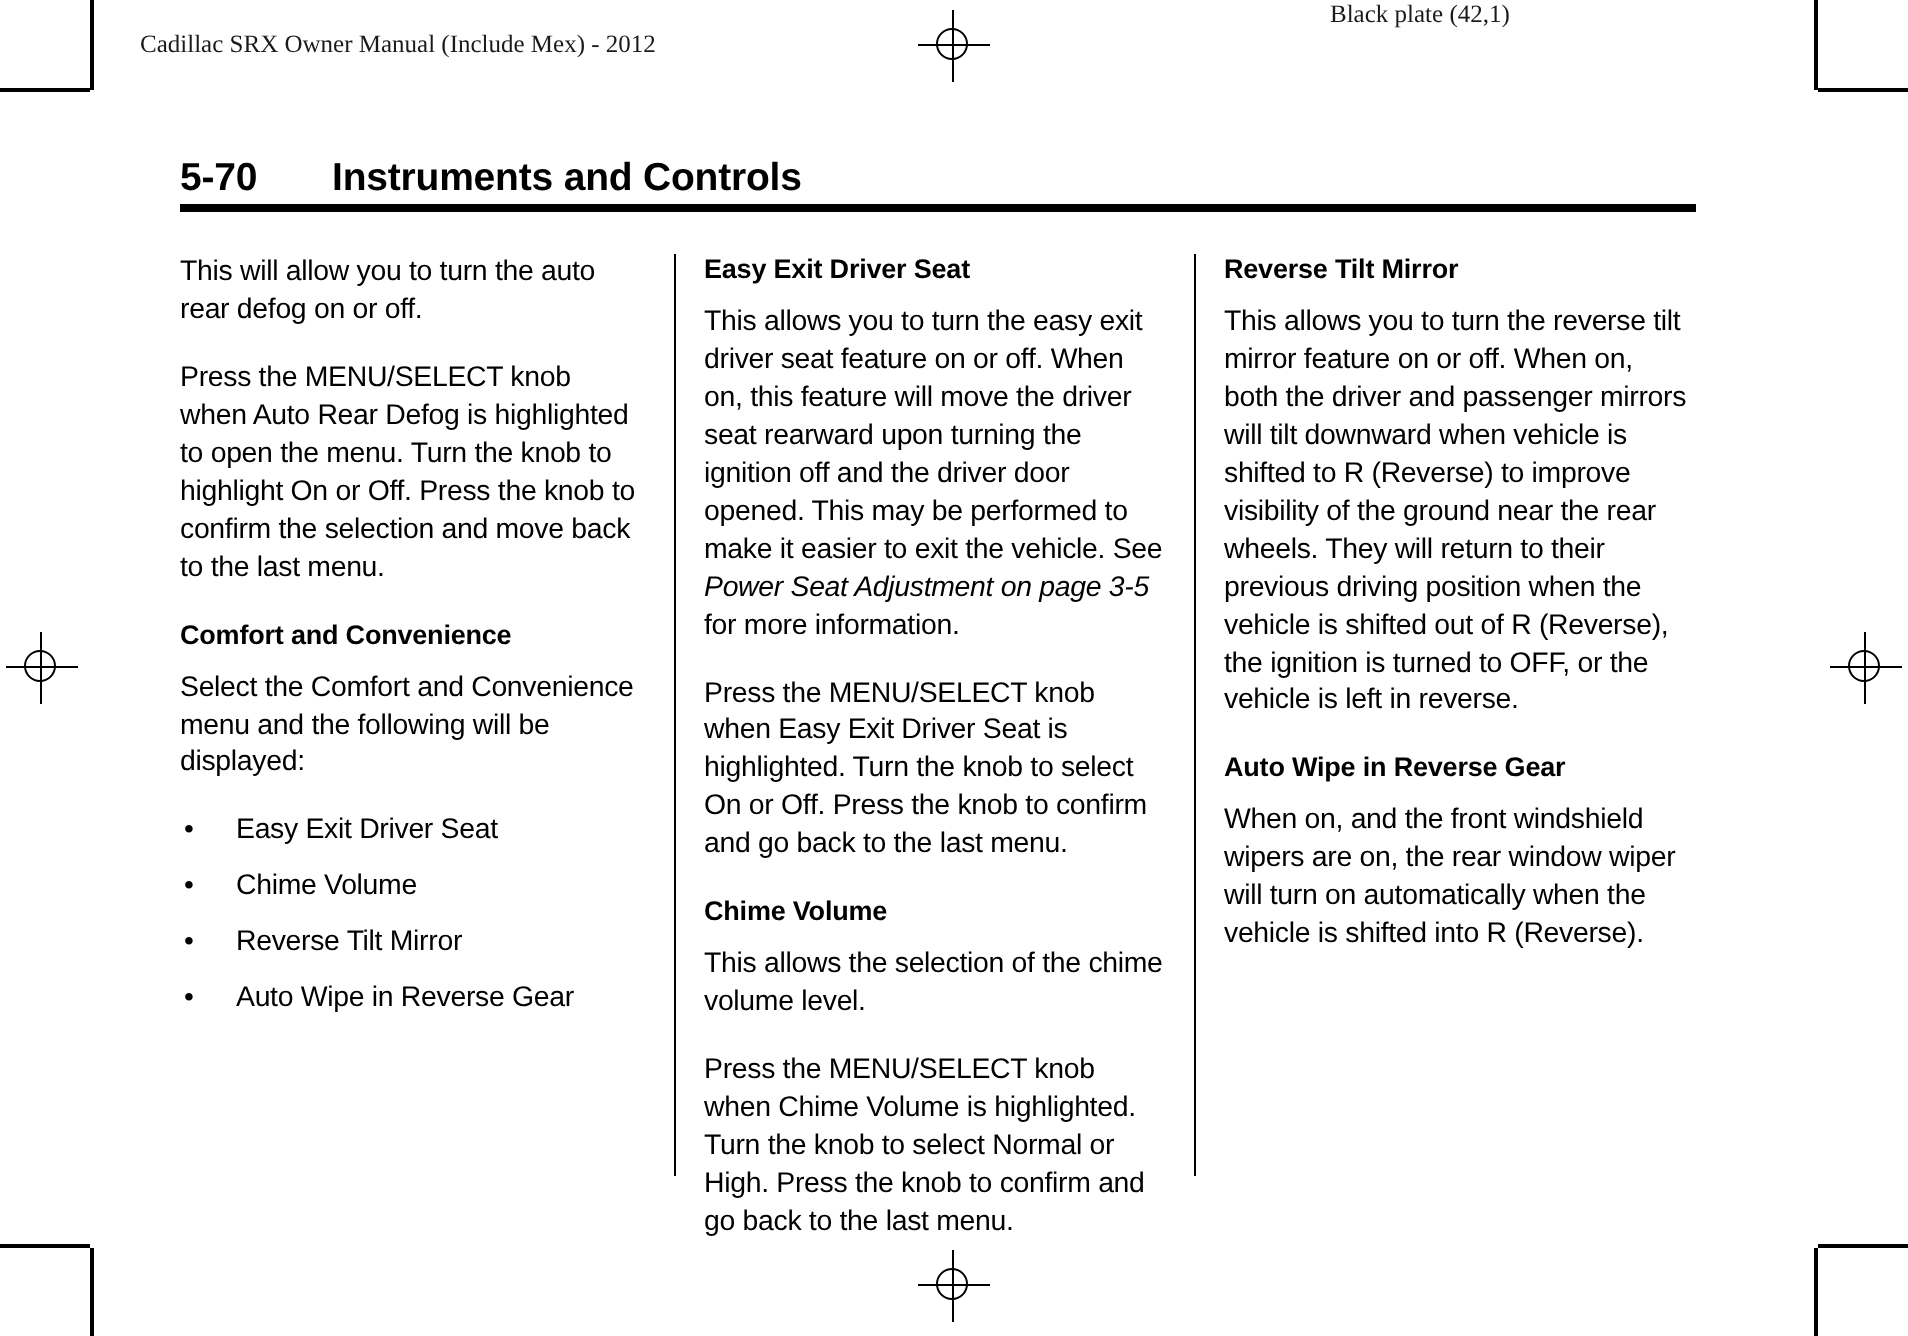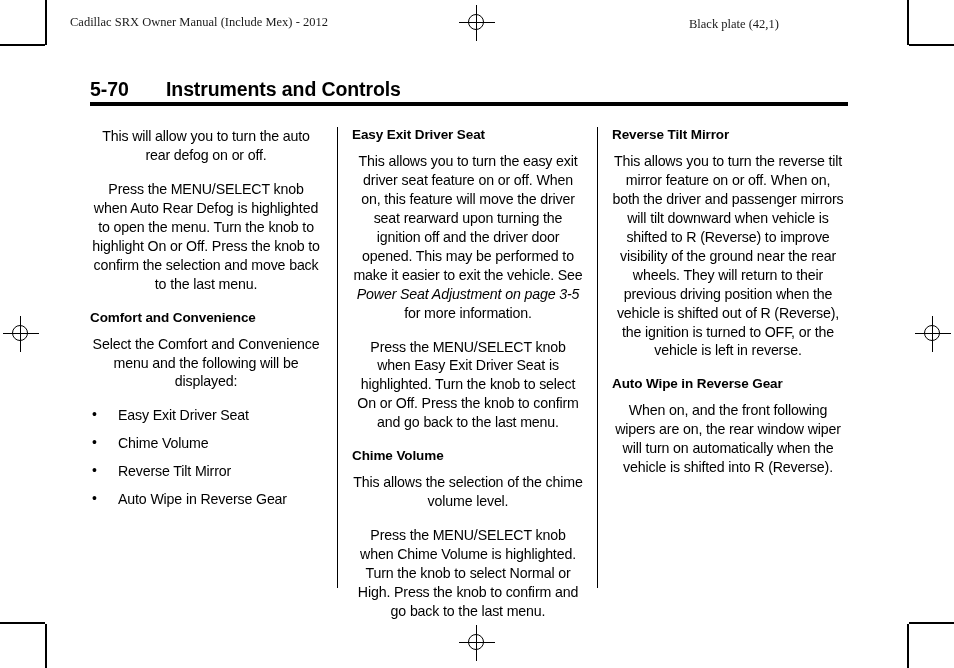--- a/index.html
+++ b/index.html
@@ -49,21 +49,21 @@
 
   
   .runhead {
     position: absolute;
     font-family: "Liberation Serif", serif;
     font-size: 12.5px;
     color: #1a1a1a;
     white-space: nowrap;
   }
   #runhead-left  { left: 70px;  top: 15px; }
-  #runhead-right { left: 665px; top: 17px; margin-left: 24px; }
+  #runhead-right { left: 665px; top: 0; }
 
   
   #page-title-row {
     position: absolute;
     left: 90px;
     top: 78px;
     width: 758px;
   }
   #page-title-row .pt {
     display: inline-block;
@@ -110,21 +110,20 @@
     line-height: 1.18;
     letter-spacing: -0.1px;
   }
   h3.sub.spaced { margin-top: 16px; }
 
   p.body {
     margin: 0 0 15px 0;
     font-size: 14.2px;
     line-height: 1.335;
     letter-spacing: -0.15px;
-    text-align: center;
   }
   p.body:last-child { margin-bottom: 0; }
 
   em.xref { font-style: italic; }
 
   ul.bullets {
     margin: 0;
     padding: 0;
     list-style: none;
   }
@@ -208,14 +207,14 @@
     <p class="body"><span>This allows you to turn the easy exit driver seat feature on or off. When on, this feature will move the driver seat rearward upon turning the ignition off and the driver door opened. This may be performed to make it easier to exit the vehicle. See </span><em class="xref">Power Seat Adjustment on page 3-5</em><span> for more information.</span></p>
     <p class="body">Press the MENU/SELECT knob when Easy Exit Driver Seat is highlighted. Turn the knob to select On or Off. Press the knob to confirm and go back to the last menu.</p>
     <h3 class="sub spaced">Chime Volume</h3>
     <p class="body">This allows the selection of the chime volume level.</p>
     <p class="body">Press the MENU/SELECT knob when Chime Volume is highlighted. Turn the knob to select Normal or High. Press the knob to confirm and go back to the last menu.</p>
   </div>
 <div class="column" id="column-3">
     <h3 class="sub">Reverse Tilt Mirror</h3>
     <p class="body">This allows you to turn the reverse tilt mirror feature on or off. When on, both the driver and passenger mirrors will tilt downward when vehicle is shifted to R (Reverse) to improve visibility of the ground near the rear wheels. They will return to their previous driving position when the vehicle is shifted out of R (Reverse), the ignition is turned to OFF, or the vehicle is left in reverse.</p>
     <h3 class="sub spaced">Auto Wipe in Reverse Gear</h3>
-    <p class="body">When on, and the front following wipers are on, the rear window wiper will turn on automatically when the vehicle is shifted into R (Reverse).</p>
+    <p class="body">When on, and the front windshield wipers are on, the rear window wiper will turn on automatically when the vehicle is shifted into R (Reverse).</p>
   </div>
 
 </body></html>

